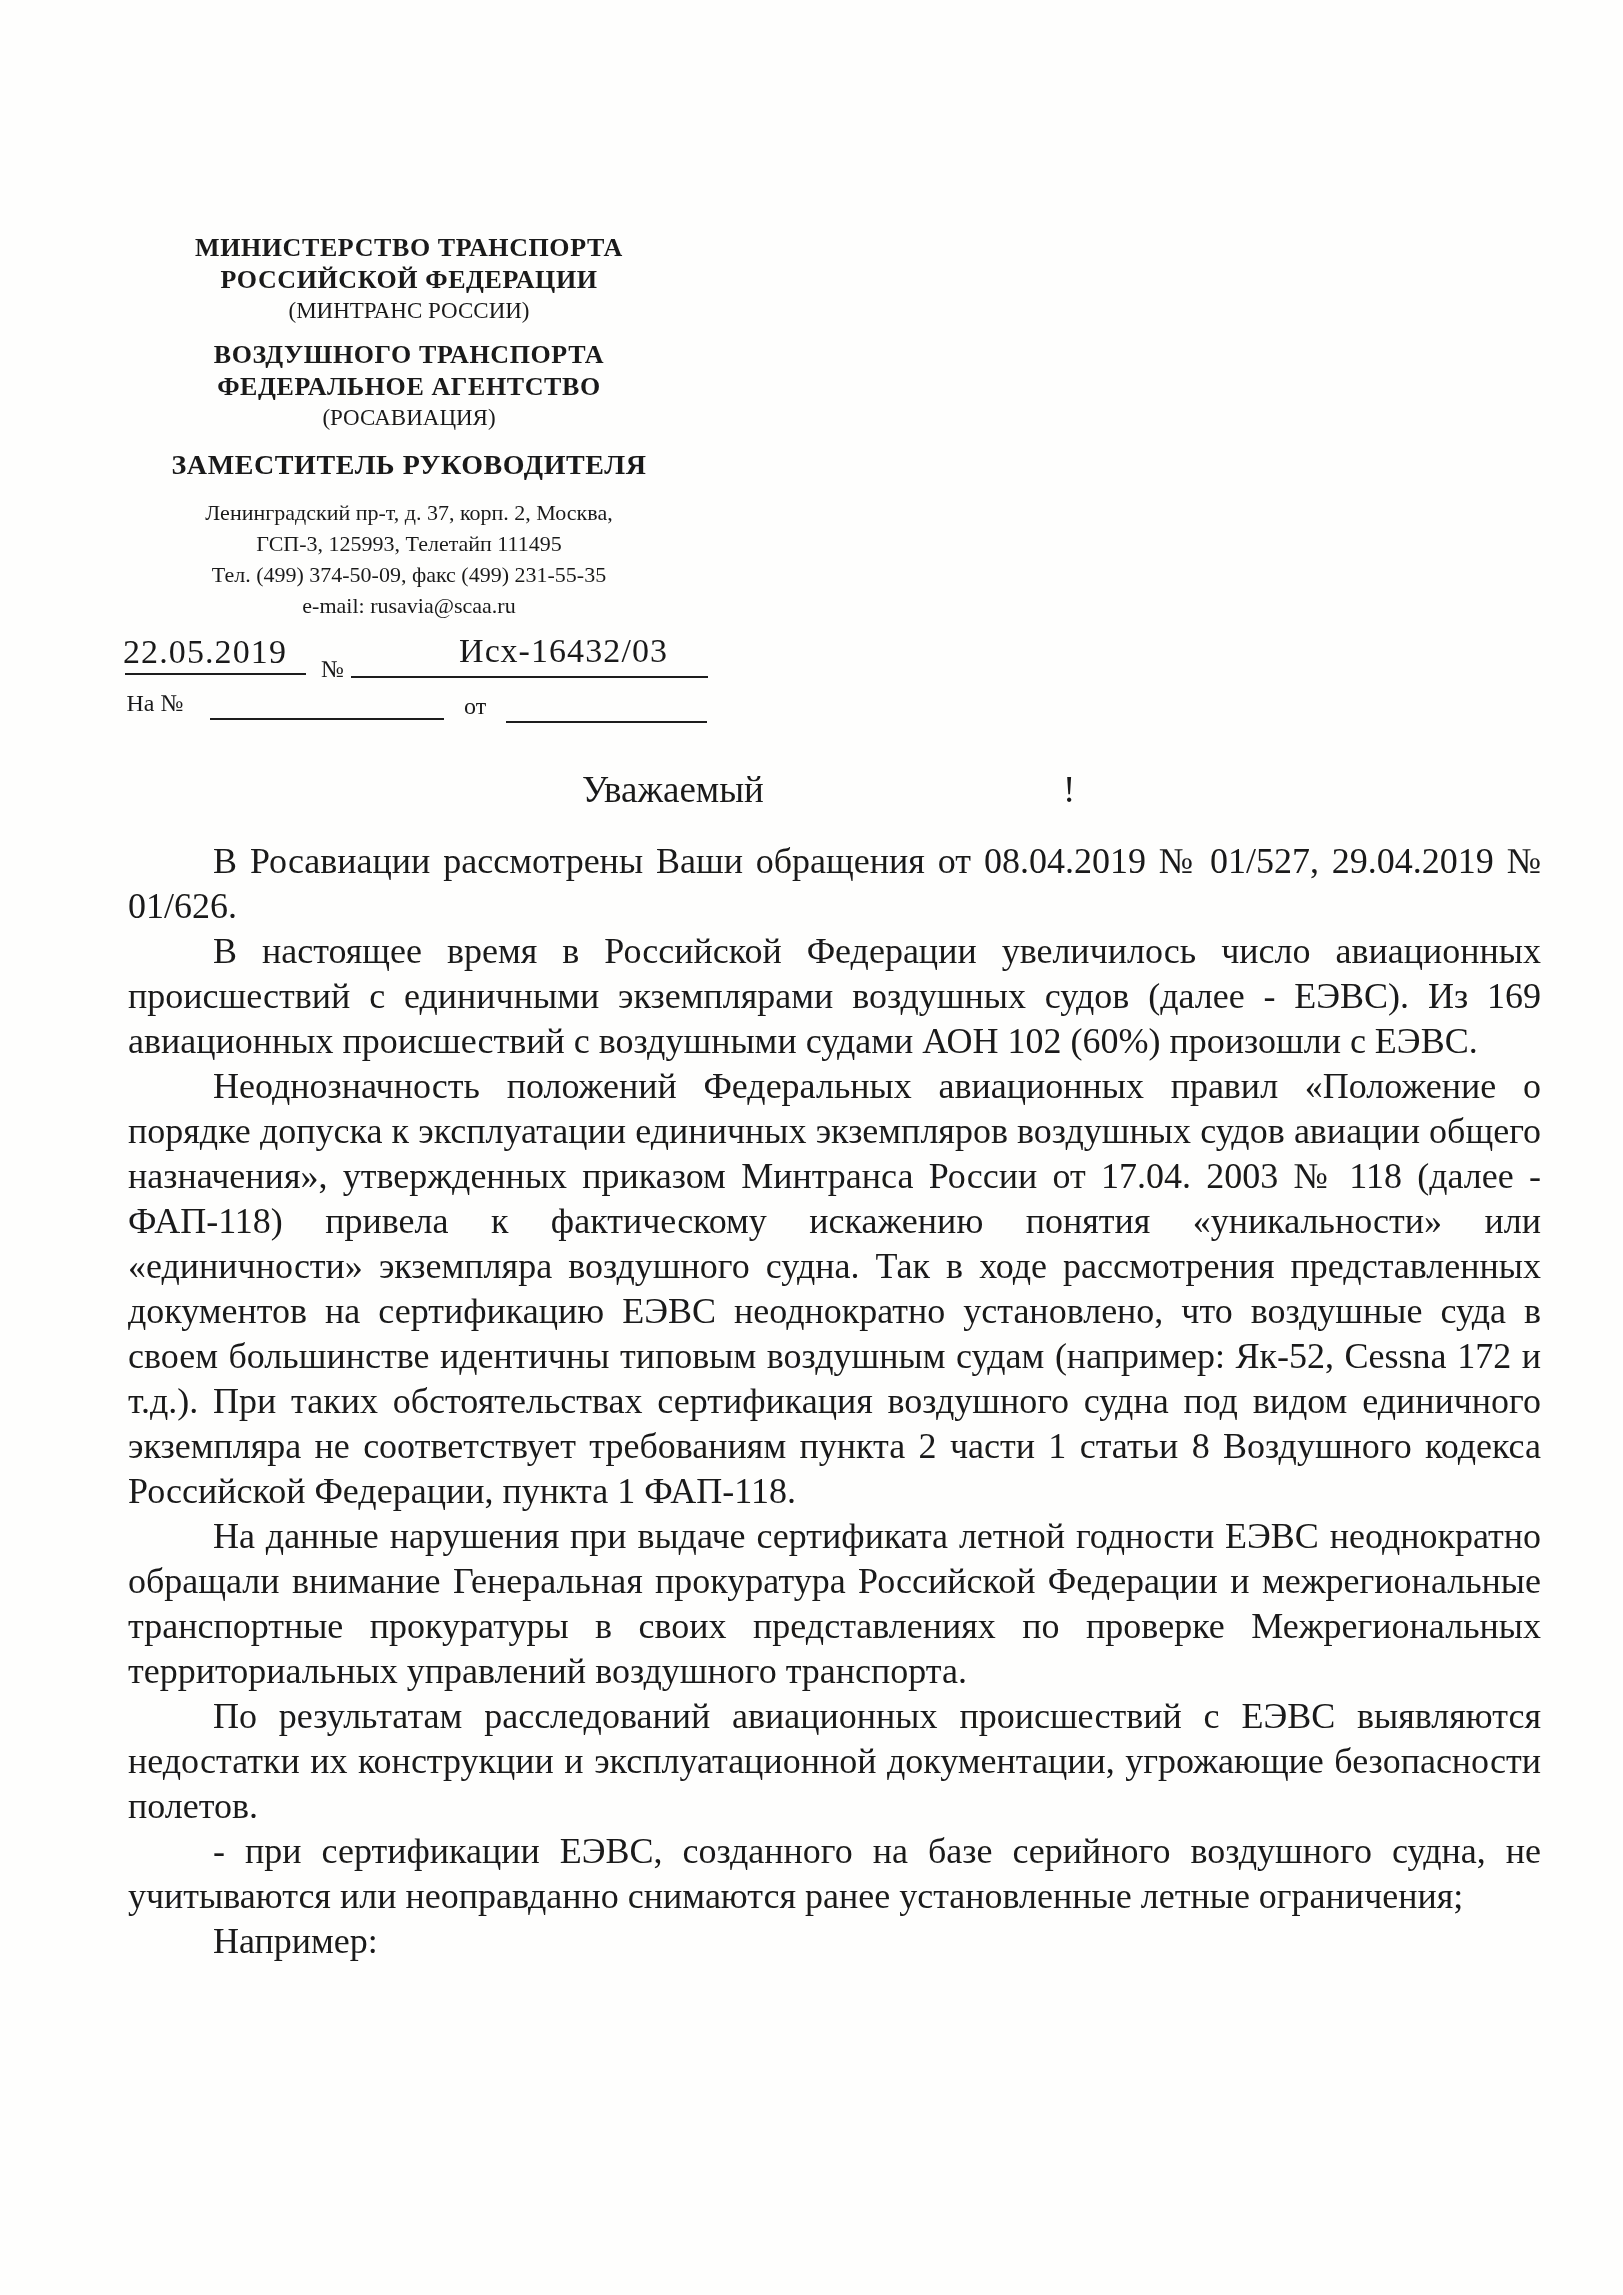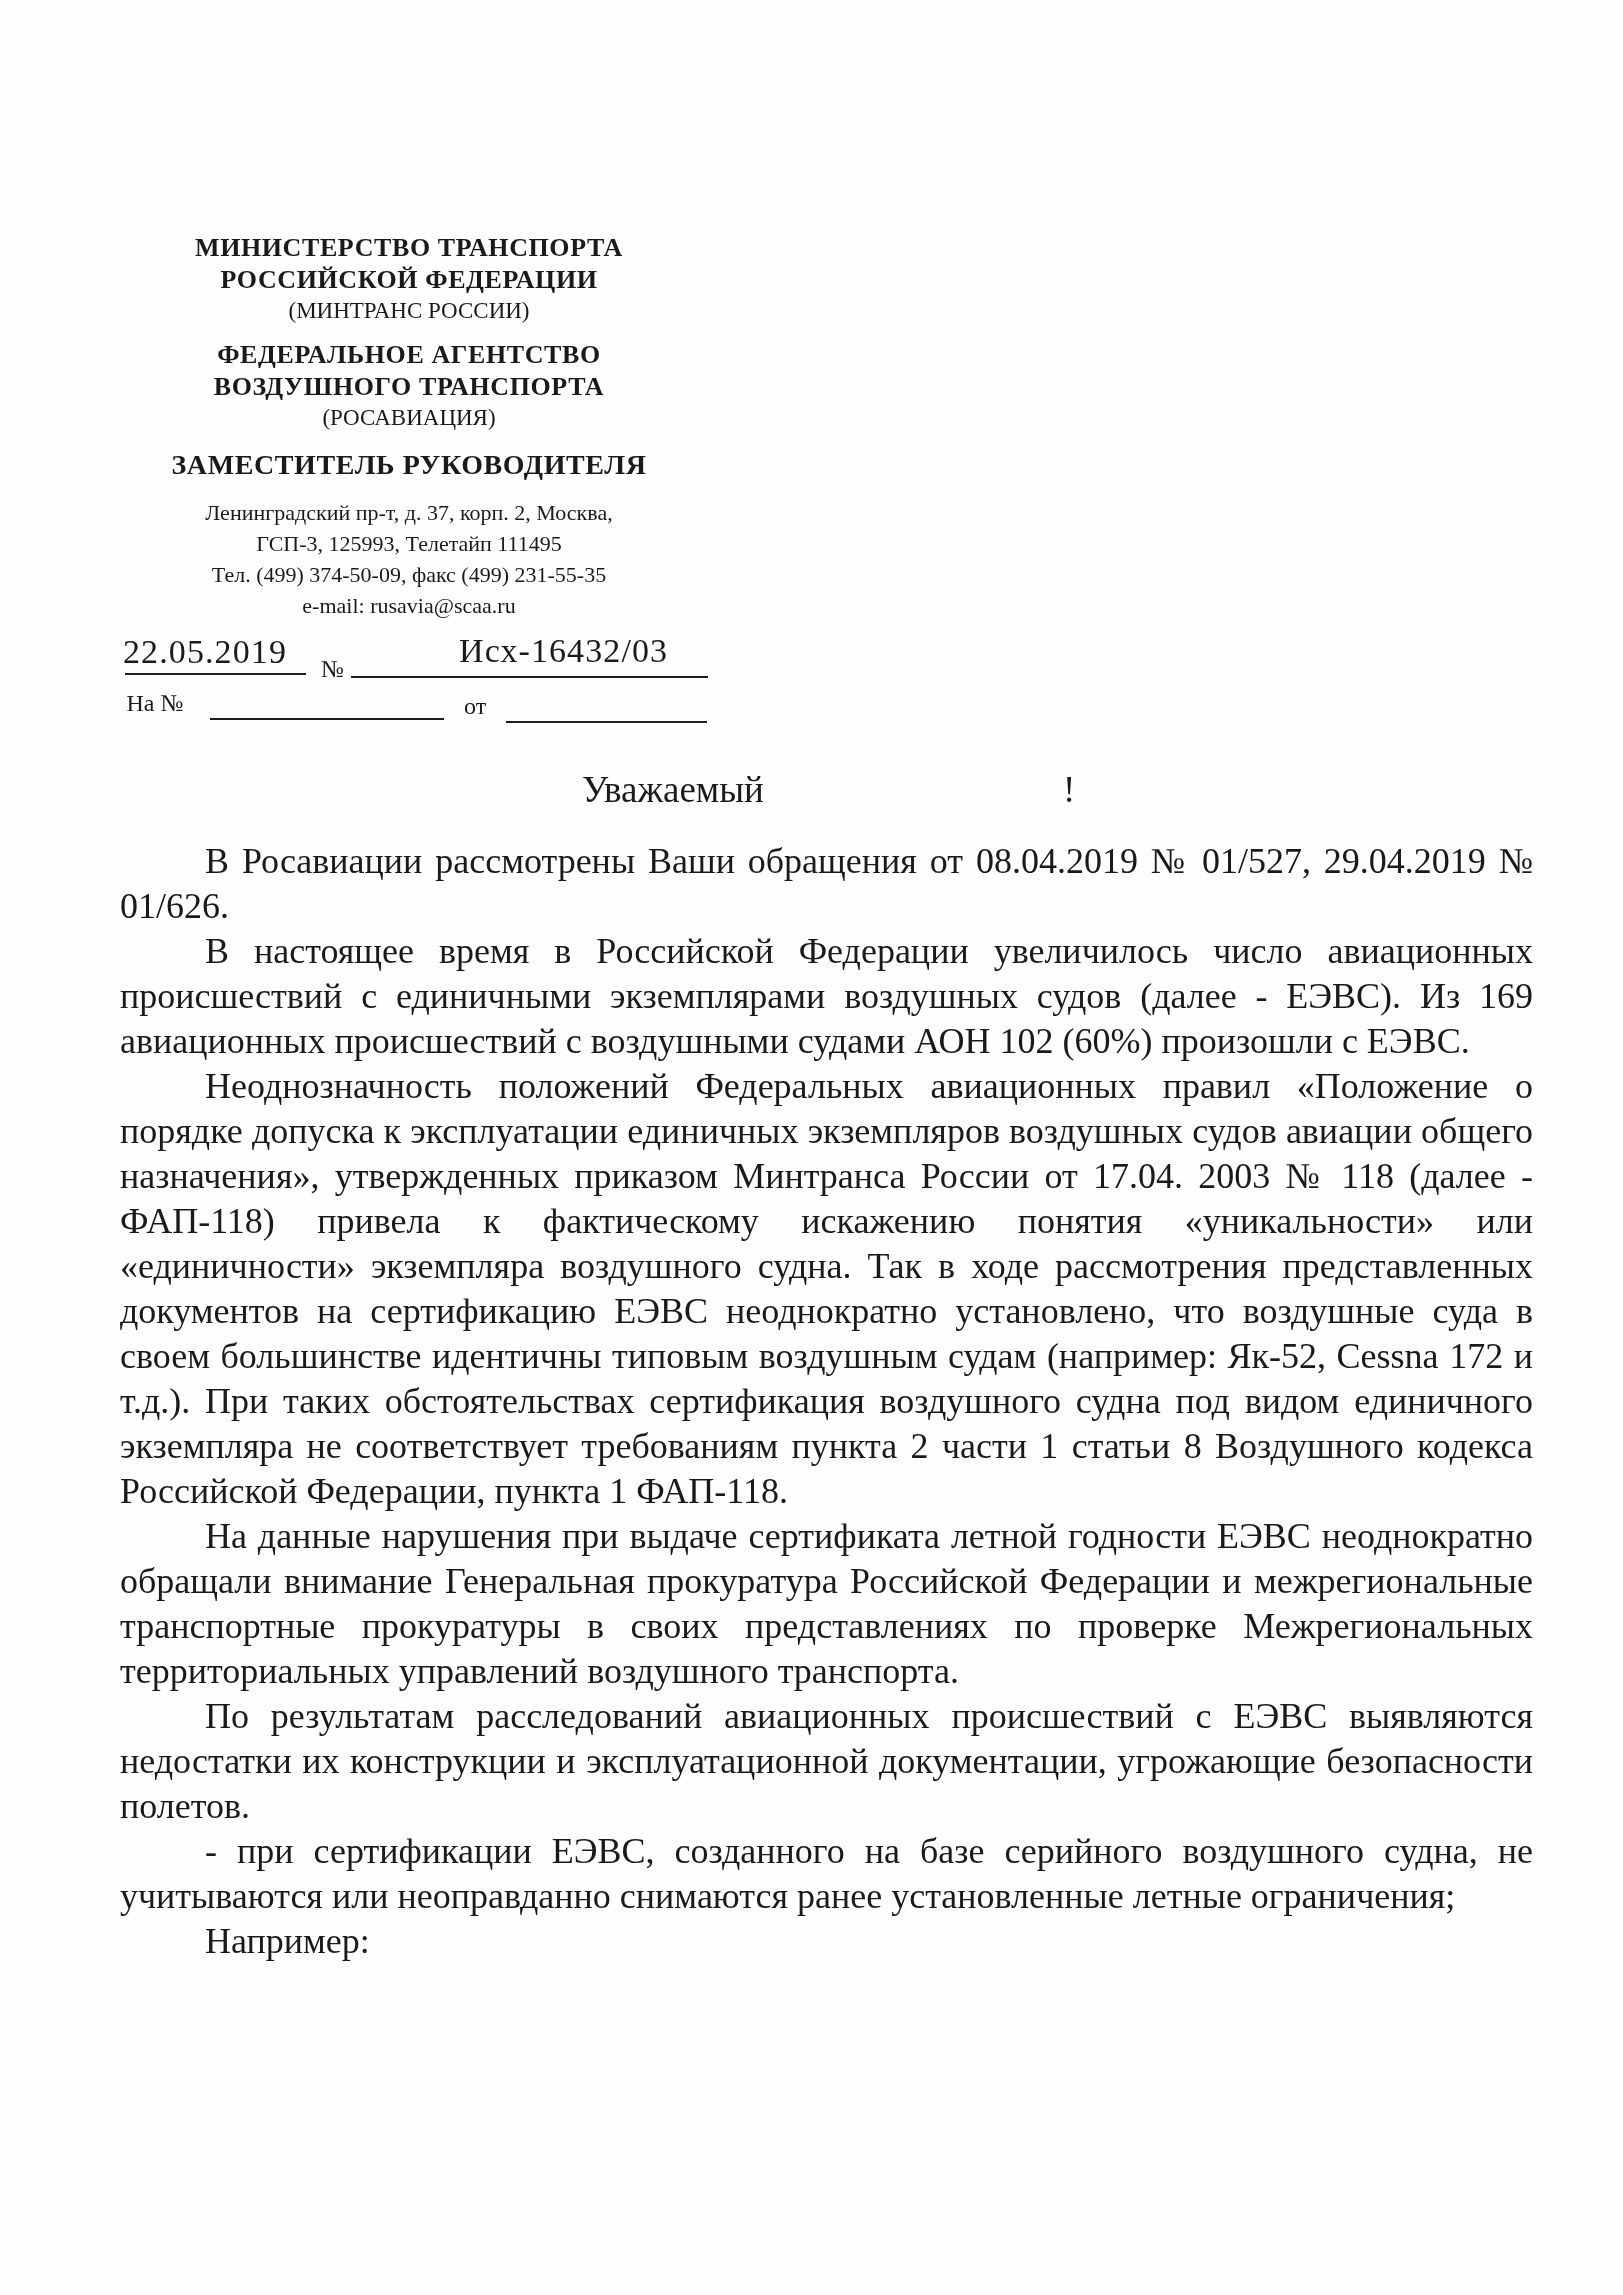--- a/index.html
+++ b/index.html
@@ -26,37 +26,37 @@
   .rule-b{left:228px;top:45px;width:357px;}
   .ref-nar{position:absolute;left:3.4px;top:59px;font-size:24px;text-align:right;}
   .rule-c{left:87px;top:87px;width:234px;}
   .ref-ot{position:absolute;left:341px;top:62px;font-size:24px;}
   .rule-d{left:383px;top:90px;width:201px;}
   
   .salut-word{position:absolute;left:582px;top:768px;font-size:37px;}
   .salut-excl{position:absolute;left:1063px;top:768px;font-size:37px;}
   
   .letter-body{
-    position:absolute;left:120px;top:839px;width:1413px;
+    position:absolute;left:128px;top:839px;width:1413px;
     font-size:36px;line-height:45px;text-align:justify;
   }
   .para{margin:0;text-indent:85px;}
 </style>
 </head>
 <body>
 
 <div class="page">
 
   <header class="letterhead">
     <div class="lh-name">МИНИСТЕРСТВО ТРАНСПОРТА</div>
     <div class="lh-name">РОССИЙСКОЙ ФЕДЕРАЦИИ</div>
     <div class="lh-abbr">(МИНТРАНС РОССИИ)</div>
     <div class="lh-group">
+      <div class="lh-name">ВОЗДУШНОГО ТРАНСПОРТА</div>
       <div class="lh-name">ФЕДЕРАЛЬНОЕ АГЕНТСТВО</div>
-      <div class="lh-name">ВОЗДУШНОГО ТРАНСПОРТА</div>
       <div class="lh-abbr">(РОСАВИАЦИЯ)</div>
     </div>
     <div class="lh-signer">ЗАМЕСТИТЕЛЬ РУКОВОДИТЕЛЯ</div>
     <div class="lh-addr">
       <div>Ленинградский пр-т, д. 37, корп. 2, Москва,</div>
       <div>ГСП-3, 125993, Телетайп 111495</div>
       <div>Тел. (499) 374-50-09, факс (499) 231-55-35</div>
       <div>e-mail: rusavia@scaa.ru</div>
     </div>
   </header>

